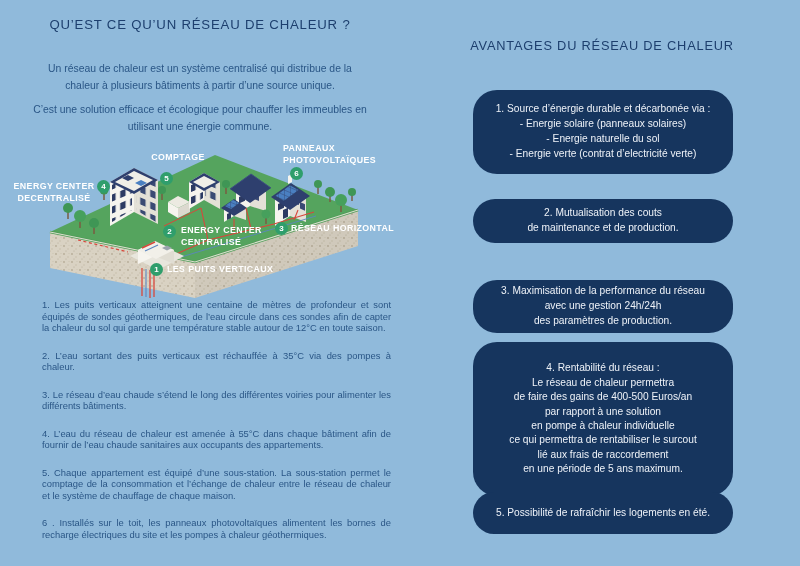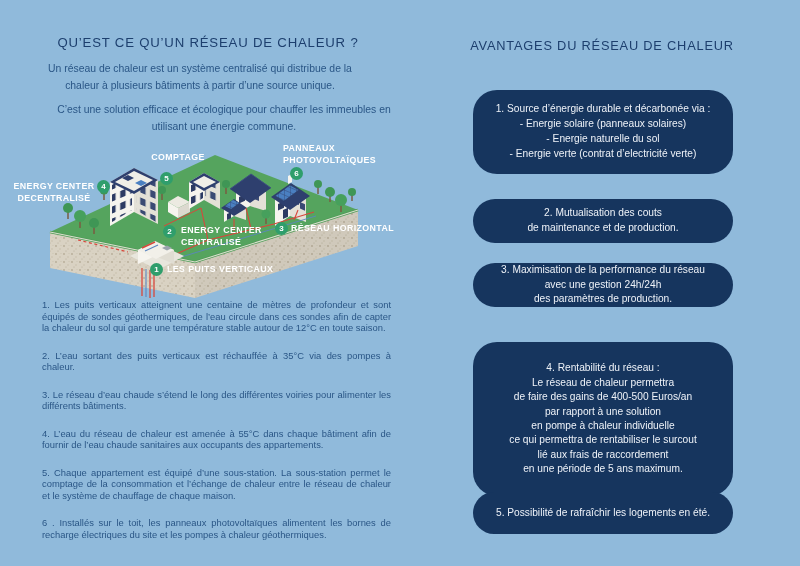--- a/index.html
+++ b/index.html
@@ -6,28 +6,28 @@
   .page{
     position:relative; width:800px; height:566px;
     background:#90badb; overflow:hidden;
     font-family:"Liberation Sans", sans-serif;
     color:#2a5686;
   }
   .title{
     position:absolute; color:#1d3f6e; text-align:center;
     font-size:13.2px; letter-spacing:0.8px; font-weight:normal; margin:0;
   }
-  .left-title{left:0; top:35px; width:400px;margin-left:8px;}
+  .left-title{left:0; top:17px; width:400px;}
   .right-title{left:420px; top:38px; width:364px; font-size:12.8px;}
   .intro{
     position:absolute; left:30px; width:340px; text-align:center;
     font-size:10.4px; line-height:17px; margin:0; color:#2a5686;
   }
   #intro1{top:60px;}
-  #intro2{top:101px;margin-left:24px;}
+  #intro2{top:101px;}
   .items{
     position:absolute; left:42px; top:299px; width:349px;
     display:flex; flex-direction:column; gap:16px;
   }
   .item{font-size:9.4px; line-height:11.5px; text-align:justify; margin:0;}
   .diagram{position:absolute; left:0; top:140px; width:420px; height:165px;}
   .scene{position:absolute; left:38px; top:0;}
   .badge{
     position:absolute; width:13px; height:13px; border-radius:50%;
     background:#2f9e6c; color:#fff; font-size:8px; font-weight:bold;
@@ -51,21 +51,21 @@
   #badge-1{left:150px; top:123px;}
   .abox{
     position:absolute; left:473px; width:260px; box-sizing:border-box;
     background:#16355e; color:#eef2f8; border-radius:24px;
     display:flex; align-items:center; justify-content:center;
     text-align:center; font-size:10.2px; line-height:14.8px;
     white-space:pre-line; padding:4px 10px;
   }
   #abox-1{top:90px;  height:84px;}
   #abox-2{top:199px; height:44px;}
-  #abox-3{top:263px; height:44px;}
+  #abox-3{top:280px; height:53px;}
   #abox-4{top:342px; height:154px; line-height:14.4px;}
   #abox-5{top:492px; height:42px;}
 </style>
 </head>
 <body>
 
 <div class="page">
 
   <h1 class="title left-title">QU’EST CE QU’UN RÉSEAU DE CHALEUR ?</h1>
 

